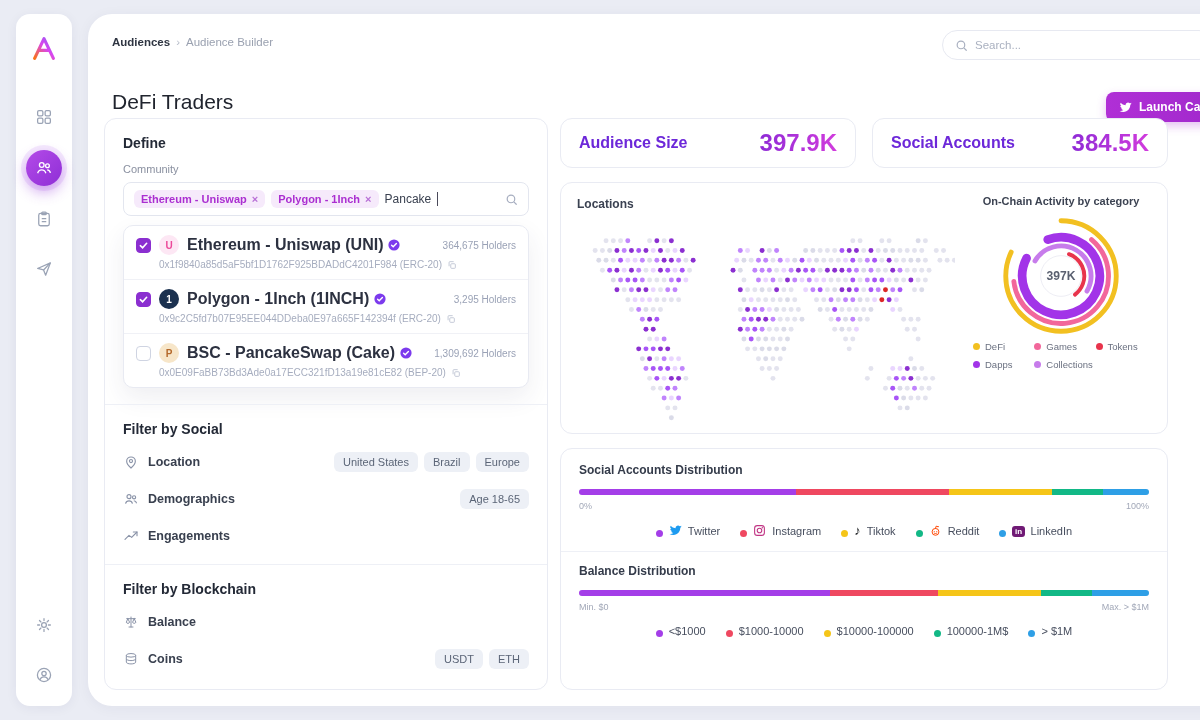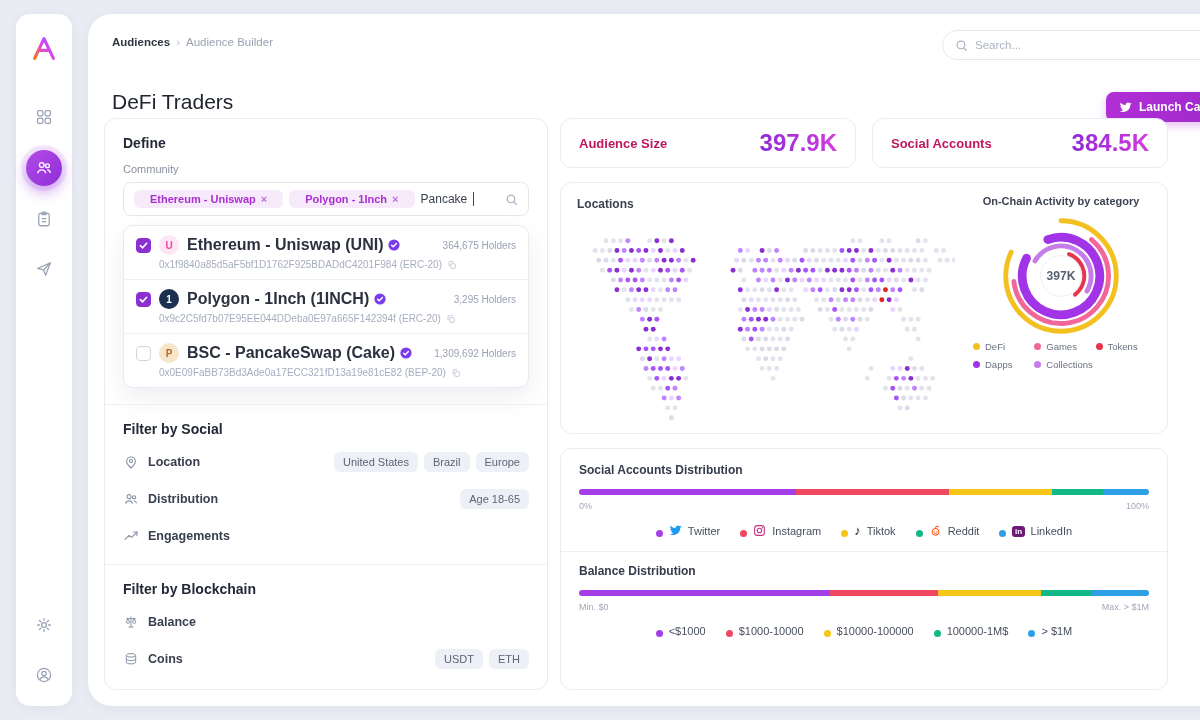--- a/index.html
+++ b/index.html
@@ -38,21 +38,21 @@
     font-size:12px;font-weight:700;display:flex;align-items:center;gap:7px;padding:0 13px;cursor:pointer;box-shadow:0 4px 10px rgba(170,50,210,.3);font-family:inherit}
   .launch svg{width:13px;height:13px;fill:#fff}
 
   .card{background:#fff;border:1px solid #e9ebf3;border-radius:12px}
 
   
   .define-card{position:absolute;left:16px;top:104px;width:444px;height:572px;padding:16px 18px;overflow:hidden}
   .sec-h{font-size:14px;font-weight:700;color:#232936}
   .small-label{font-size:11px;color:#8a90a0;margin-top:12px}
   .tag-input{margin-top:7px;border:1px solid #e3e6ef;border-radius:8px;min-height:34px;display:flex;align-items:center;gap:6px;padding:4px 10px;cursor:text}
-  .tchip{background:#f6eafb;color:#ab2fd1;font-size:11px;font-weight:600;border-radius:6px;padding:3px 16px;display:flex;align-items:center;gap:5px;white-space:nowrap}
+  .tchip{background:#f6eafb;color:#ab2fd1;font-size:11px;font-weight:600;border-radius:6px;padding:3px 7px;display:flex;align-items:center;gap:5px;white-space:nowrap}
   .tchip .x{color:#b86fd6;font-size:11px;cursor:pointer;font-weight:700}
   .typed{font-size:12px;color:#3a4150}
   .caret{width:1px;height:14px;background:#4a4a5a}
   .tag-input .mag{margin-left:auto;color:#a7aec0}
   .tag-input .mag svg{width:13px;height:13px}
 
   .dropdown{margin-top:9px;border:1px solid #e8eaf2;border-radius:10px;box-shadow:0 10px 24px rgba(50,50,93,.08);background:#fff}
   .opt{padding:9px 12px;border-bottom:1px solid #f0f1f6;cursor:pointer}
   .opt:last-child{border-bottom:0}
   .opt-top{display:flex;align-items:center;gap:8px}
@@ -69,21 +69,21 @@
   .divider{height:1px;background:#eef0f6;margin:16px -18px}
   .frow{display:flex;align-items:center;margin-top:13px;min-height:24px}
   .fic{width:16px;height:16px;color:#8a93a8;margin-right:9px;flex:none}
   .fic svg{width:16px;height:16px}
   .flabel{font-size:12.5px;font-weight:600;color:#39404f}
   .fchips{margin-left:auto;display:flex;gap:6px}
   .chip{background:#edf0f6;color:#5b6577;font-size:11px;border-radius:6px;padding:4px 9px;cursor:pointer;white-space:nowrap}
 
   
   .stat{position:absolute;top:104px;height:50px;display:flex;align-items:center;justify-content:space-between;padding:0 18px}
-  .stat-label{font-size:13px;font-weight:700;color:#be185d}
+  .stat-label{font-size:16px;font-weight:700;color:#6d28d9}
   .stat-value{font-size:24px;font-weight:700;background:linear-gradient(90deg,#8f2bd6,#d13bdd);-webkit-background-clip:text;background-clip:text;color:transparent;-webkit-text-fill-color:transparent}
 
   
   .loc-card{position:absolute;left:472px;top:168px;width:608px;height:252px;padding:14px 16px}
   .loc-h{font-size:12px;font-weight:600;color:#3b4252}
   .mapwrap{position:absolute;left:12px;top:40px;width:382px;height:200px}
   .onchain{position:absolute;left:404px;top:12px;width:192px;text-align:center}
   .onchain-h{font-size:11px;font-weight:700;color:#3c4352}
   .donut{margin:6px auto 2px}
   .oc-legend{display:flex;flex-wrap:wrap;row-gap:7px;justify-content:flex-start;padding-left:8px}
@@ -316,21 +316,21 @@
       </div>
       <div class="frow">
         <span class="fic">
             <svg viewBox="0 0 24 24" fill="none" stroke="currentColor" stroke-width="1.7">
               <circle cx="9" cy="8.5" r="3"></circle>
               <path d="M3.8 19c.7-2.8 2.8-4.2 5.2-4.2s4.5 1.4 5.2 4.2"></path>
               <circle cx="16.6" cy="9.5" r="2.4"></circle>
               <path d="M16.2 14.7c2 .2 3.6 1.5 4.2 3.7"></path>
             </svg>
           </span>
-        <span class="flabel">Distribution</span>
+        <span class="flabel">Demographics</span>
         <span class="fchips">
             <span class="chip">Age 18-65</span>
           </span>
       </div>
       <div class="frow">
         <span class="fic">
             <svg viewBox="0 0 24 24" fill="none" stroke="currentColor" stroke-width="1.7" stroke-linecap="round" stroke-linejoin="round">
               <path d="M3 17l6-6 4 3 8-8"></path>
               <path d="M15.5 6H21v5.5"></path>
             </svg>

